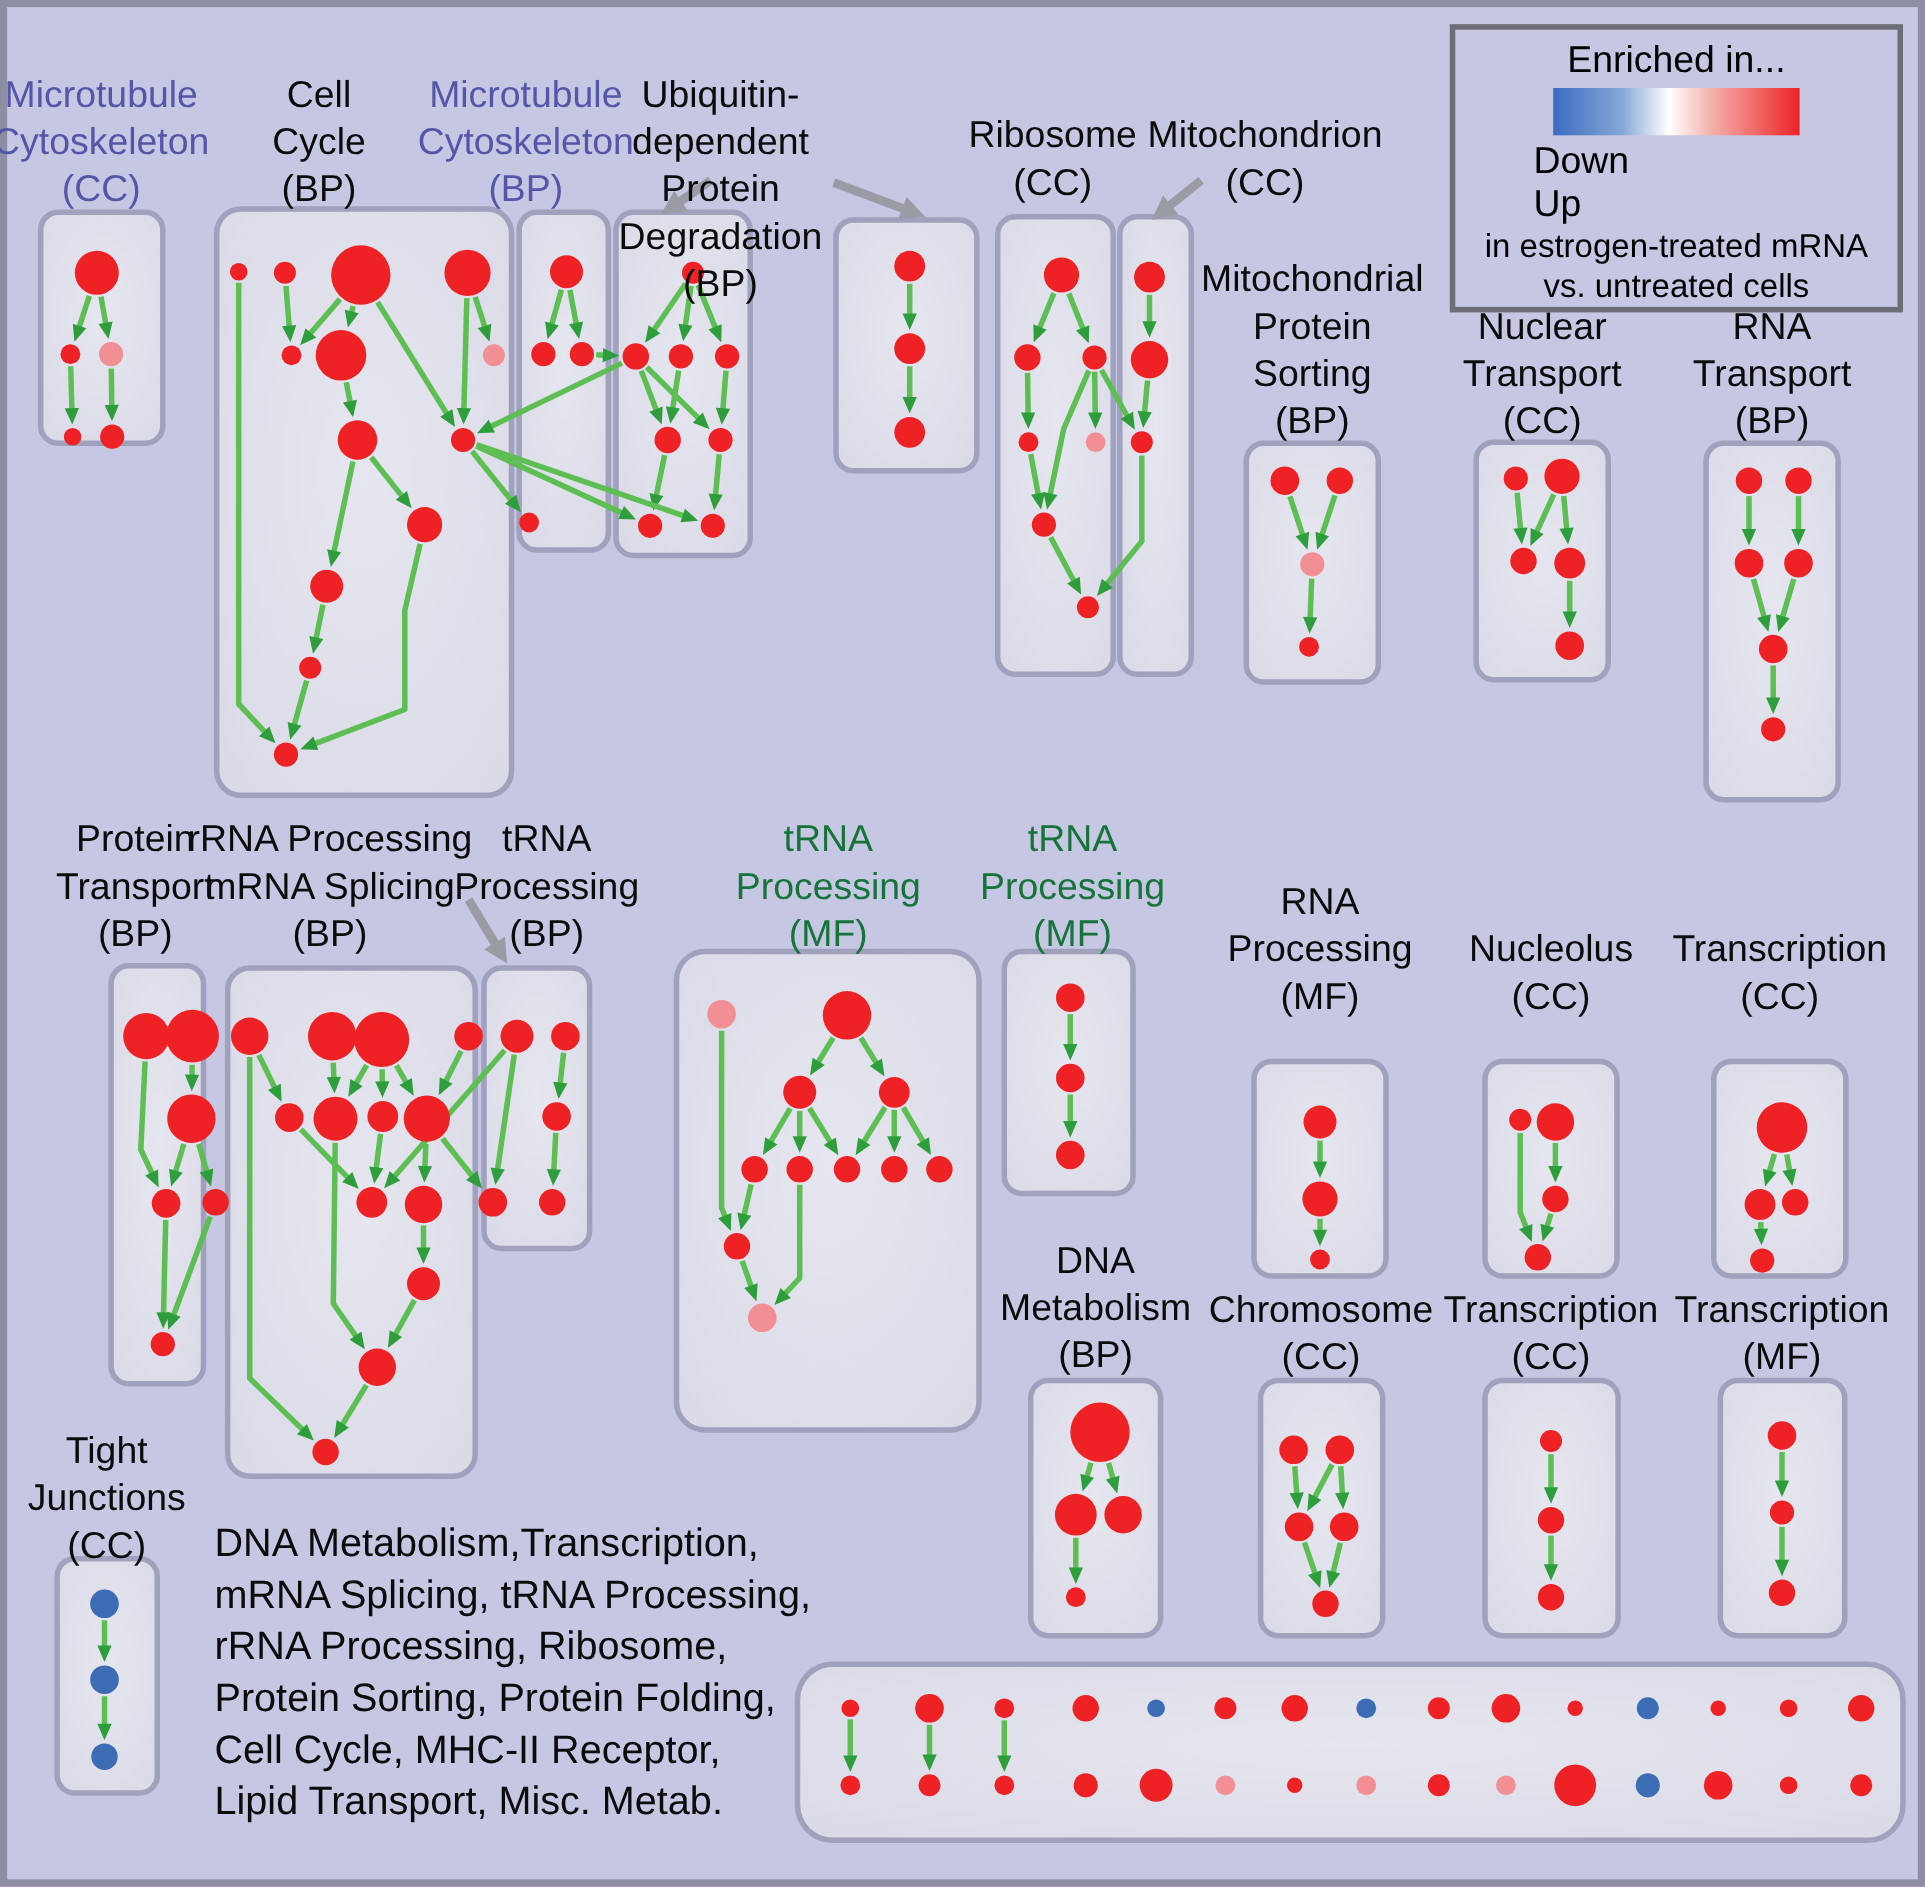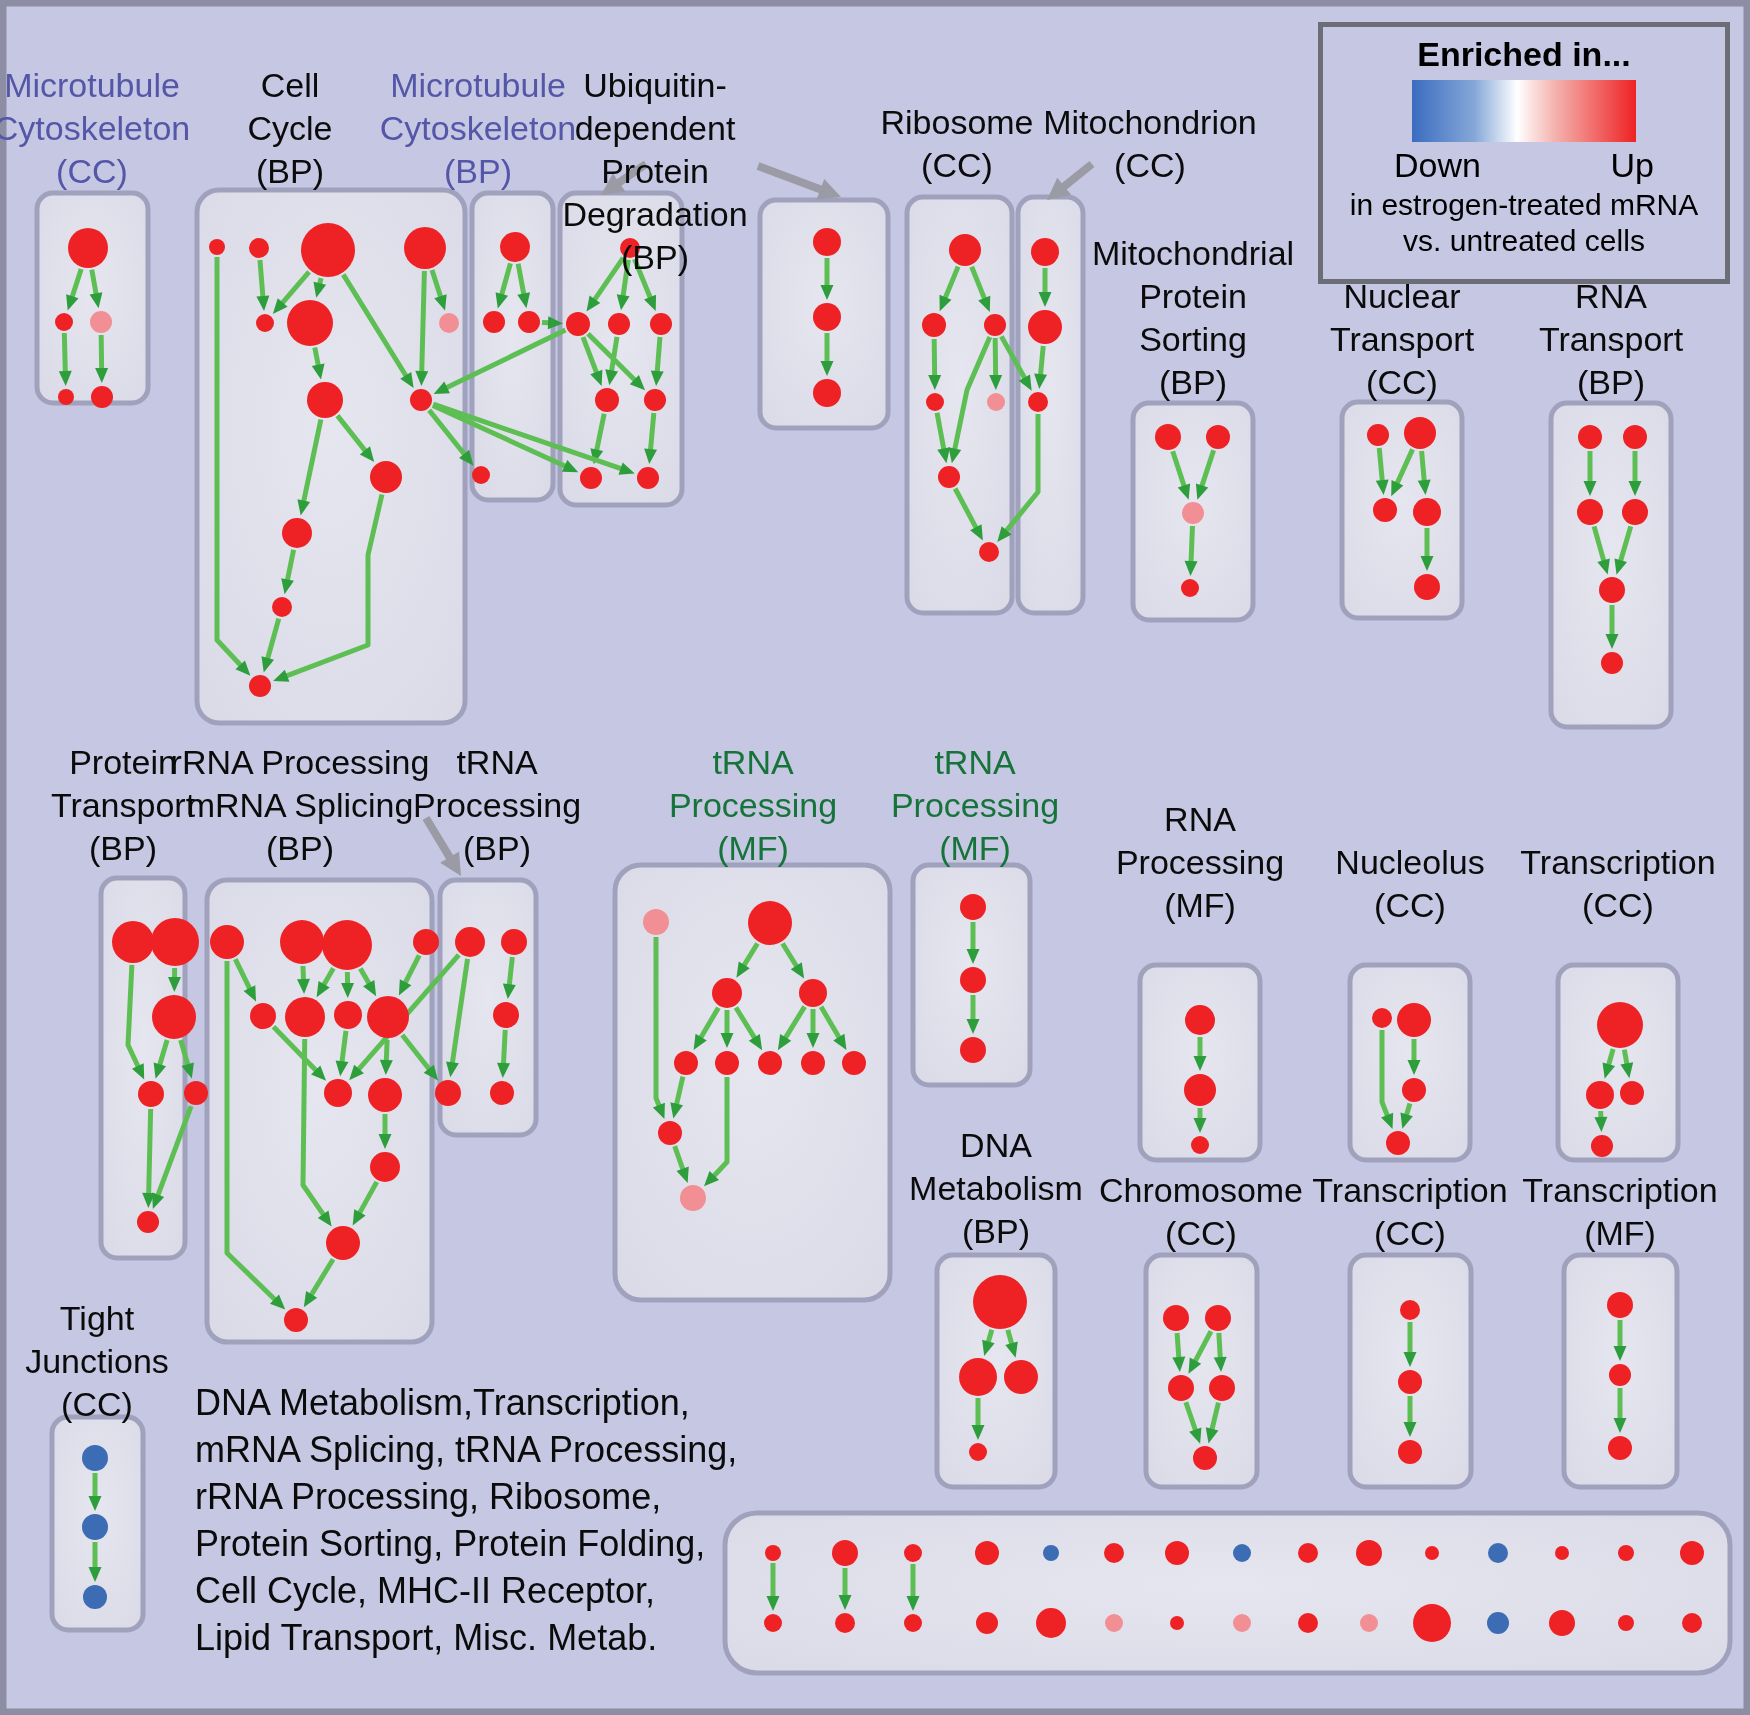--- a/index.html
+++ b/index.html
@@ -2,24 +2,24 @@
 <html><head>
 <meta charset="utf-8">
 <style>
   html,body{margin:0;padding:0;background:#9a9ab0;font-family:"Liberation Sans",sans-serif;}
   #stage{position:relative;width:1750px;height:1715px;background:#d946ef;overflow:hidden;}
   #net{position:absolute;left:0;top:0;}
   
   #legend{position:absolute;left:1318px;top:22px;width:412px;height:262px;
     border:5px solid #6d6d78;box-sizing:border-box;background:#c6c7e2;
     display:flex;flex-direction:column;align-items:center;}
-  #legend .ltitle{font-size:34px;color:#000;margin-top:8px;font-weight:bold;}
+  #legend .ltitle{font-size:34px;color:#000;margin-top:8px;}
   #legend .bar{width:224px;height:62px;margin-top:6px;
     background:linear-gradient(90deg,#3a6cc0 0%,#86a8d8 28%,#ffffff 47%,#f4b6b2 63%,#ee2224 100%);}
-  #legend .updown{width:260px;display:flex;justify-content:space-between;font-size:34px;color:#000;margin-top:4px;}
+  #legend .updown{width:260px;display:flex;justify-content:space-between;font-size:34px;color:#000;margin-top:4px;flex-direction:column;}
   #legend .sub{font-size:30px;color:#000;line-height:36px;text-align:center;margin-top:2px;}
 </style>
 </head>
 <body>
 
 <div id="stage">
   <svg id="net" width="1750" height="1715" viewBox="0 0 1750 1715">
       <defs>
         <radialGradient id="boxg" cx="50%" cy="45%" r="75%">
           <stop offset="0%" stop-color="#e6e6f0"></stop>

